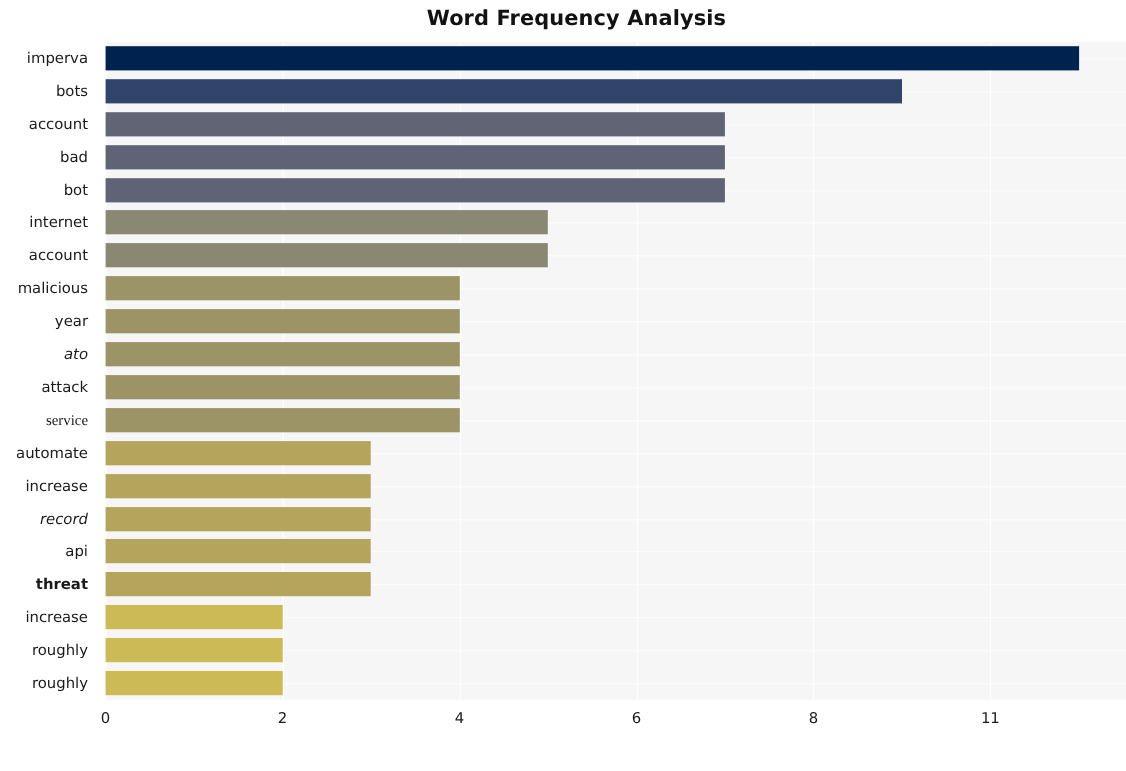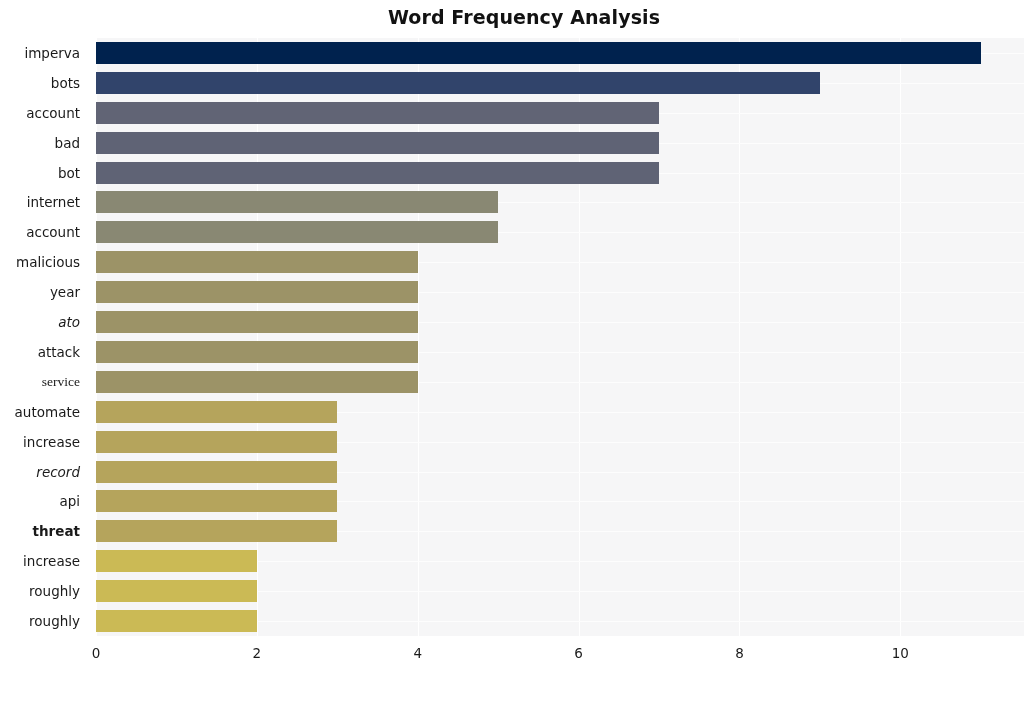--- a/index.html
+++ b/index.html
@@ -196,17 +196,17 @@
       <div class="ytick-label" style="top: 542.15px; padding-right: 8px; box-sizing: border-box;">roughly</div>
       <div class="ytick-label" style="top: 572.05px; padding-right: 8px; box-sizing: border-box;">roughly</div>
     </div>
 
   <div id="x-axis-labels">
       <div class="xtick-label" style="left: 84px;">0</div>
       <div class="xtick-label" style="left: 244.866px;">2</div>
       <div class="xtick-label" style="left: 405.732px;">4</div>
       <div class="xtick-label" style="left: 566.597px;">6</div>
       <div class="xtick-label" style="left: 727.463px;">8</div>
-      <div class="xtick-label" style="left: 888.329px;">10</div>
+      <div class="xtick-label" style="left: 888.329px;">11</div>
     </div>
 
 
 </div>
 
 </body></html>

